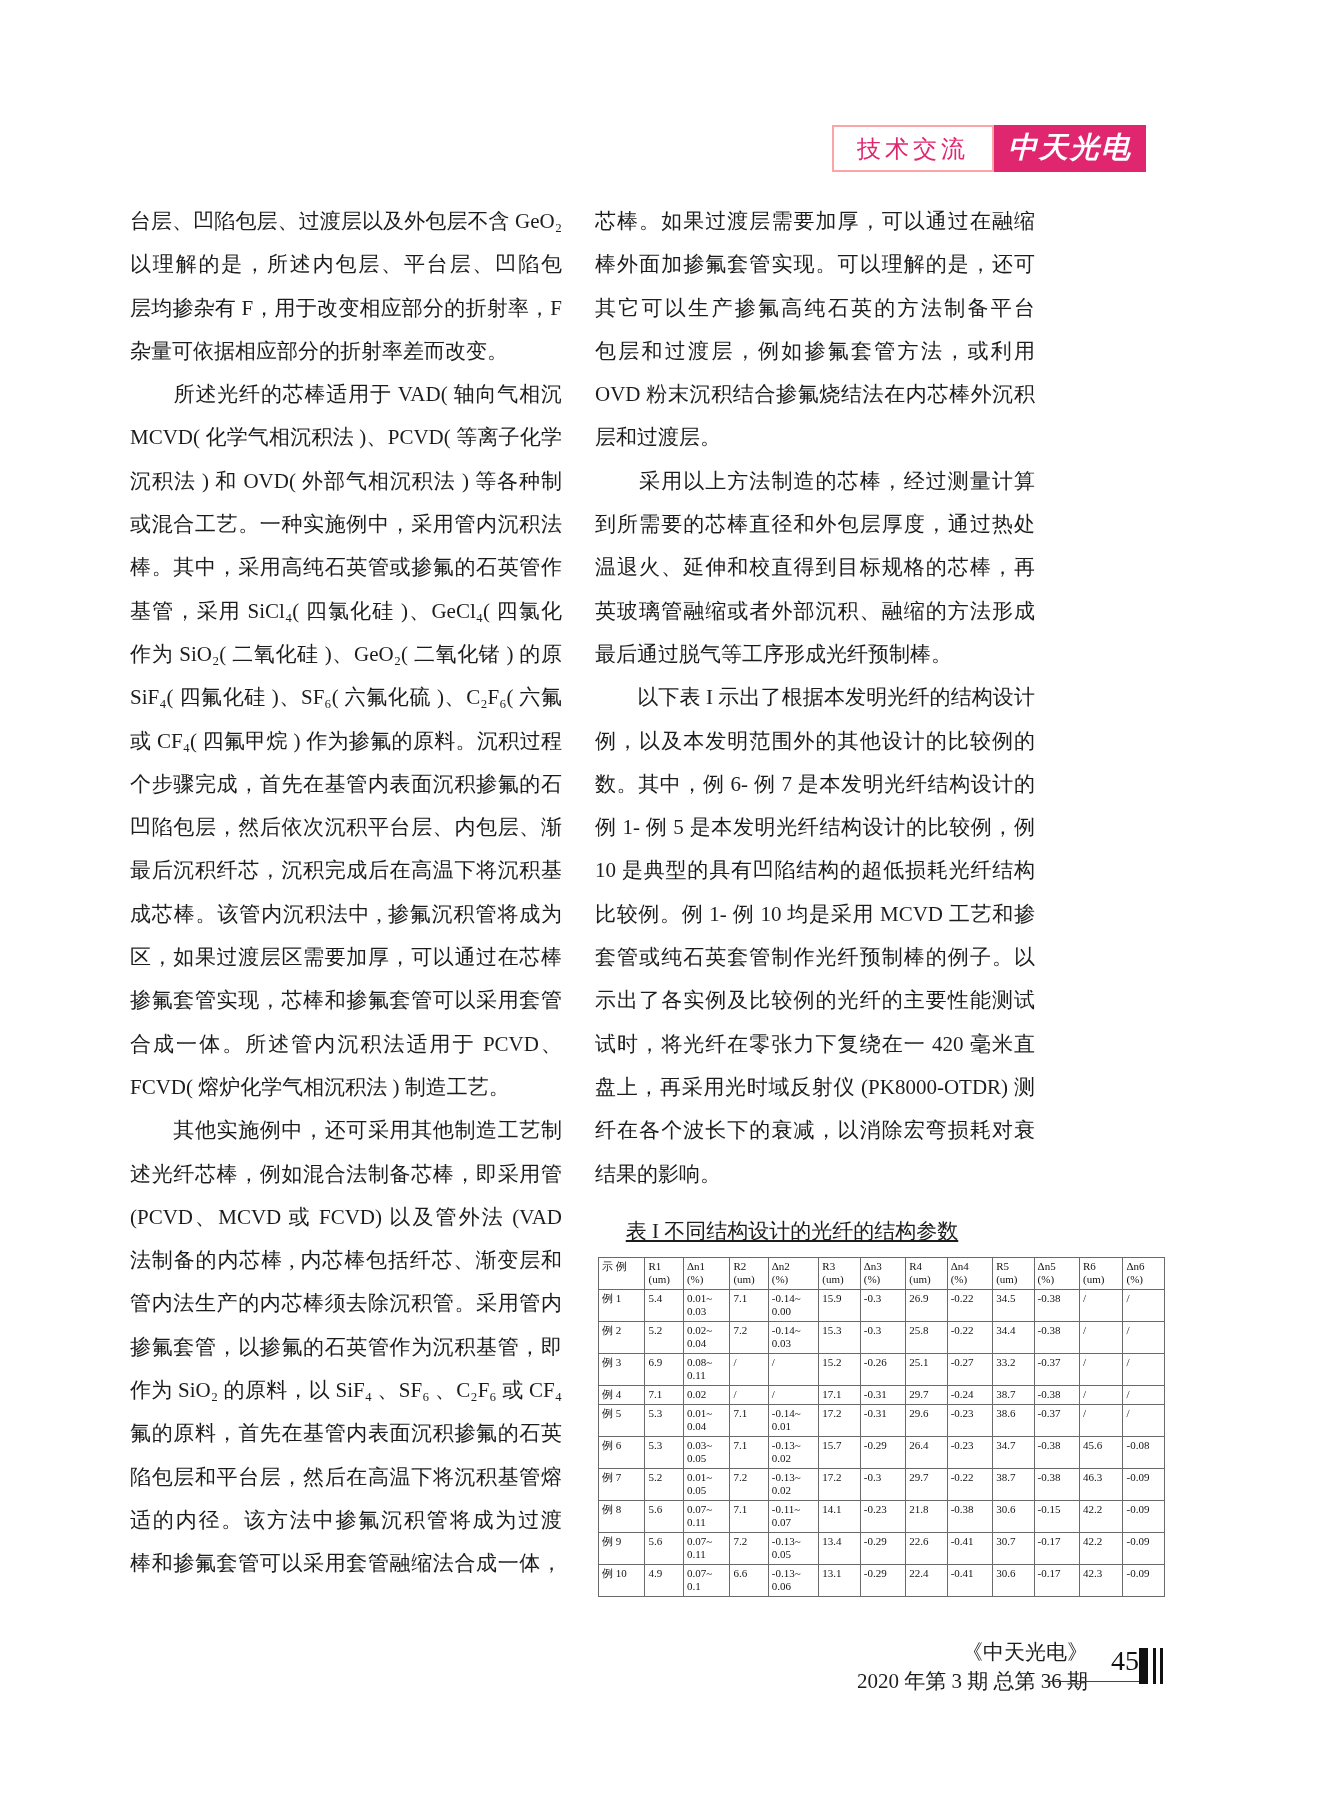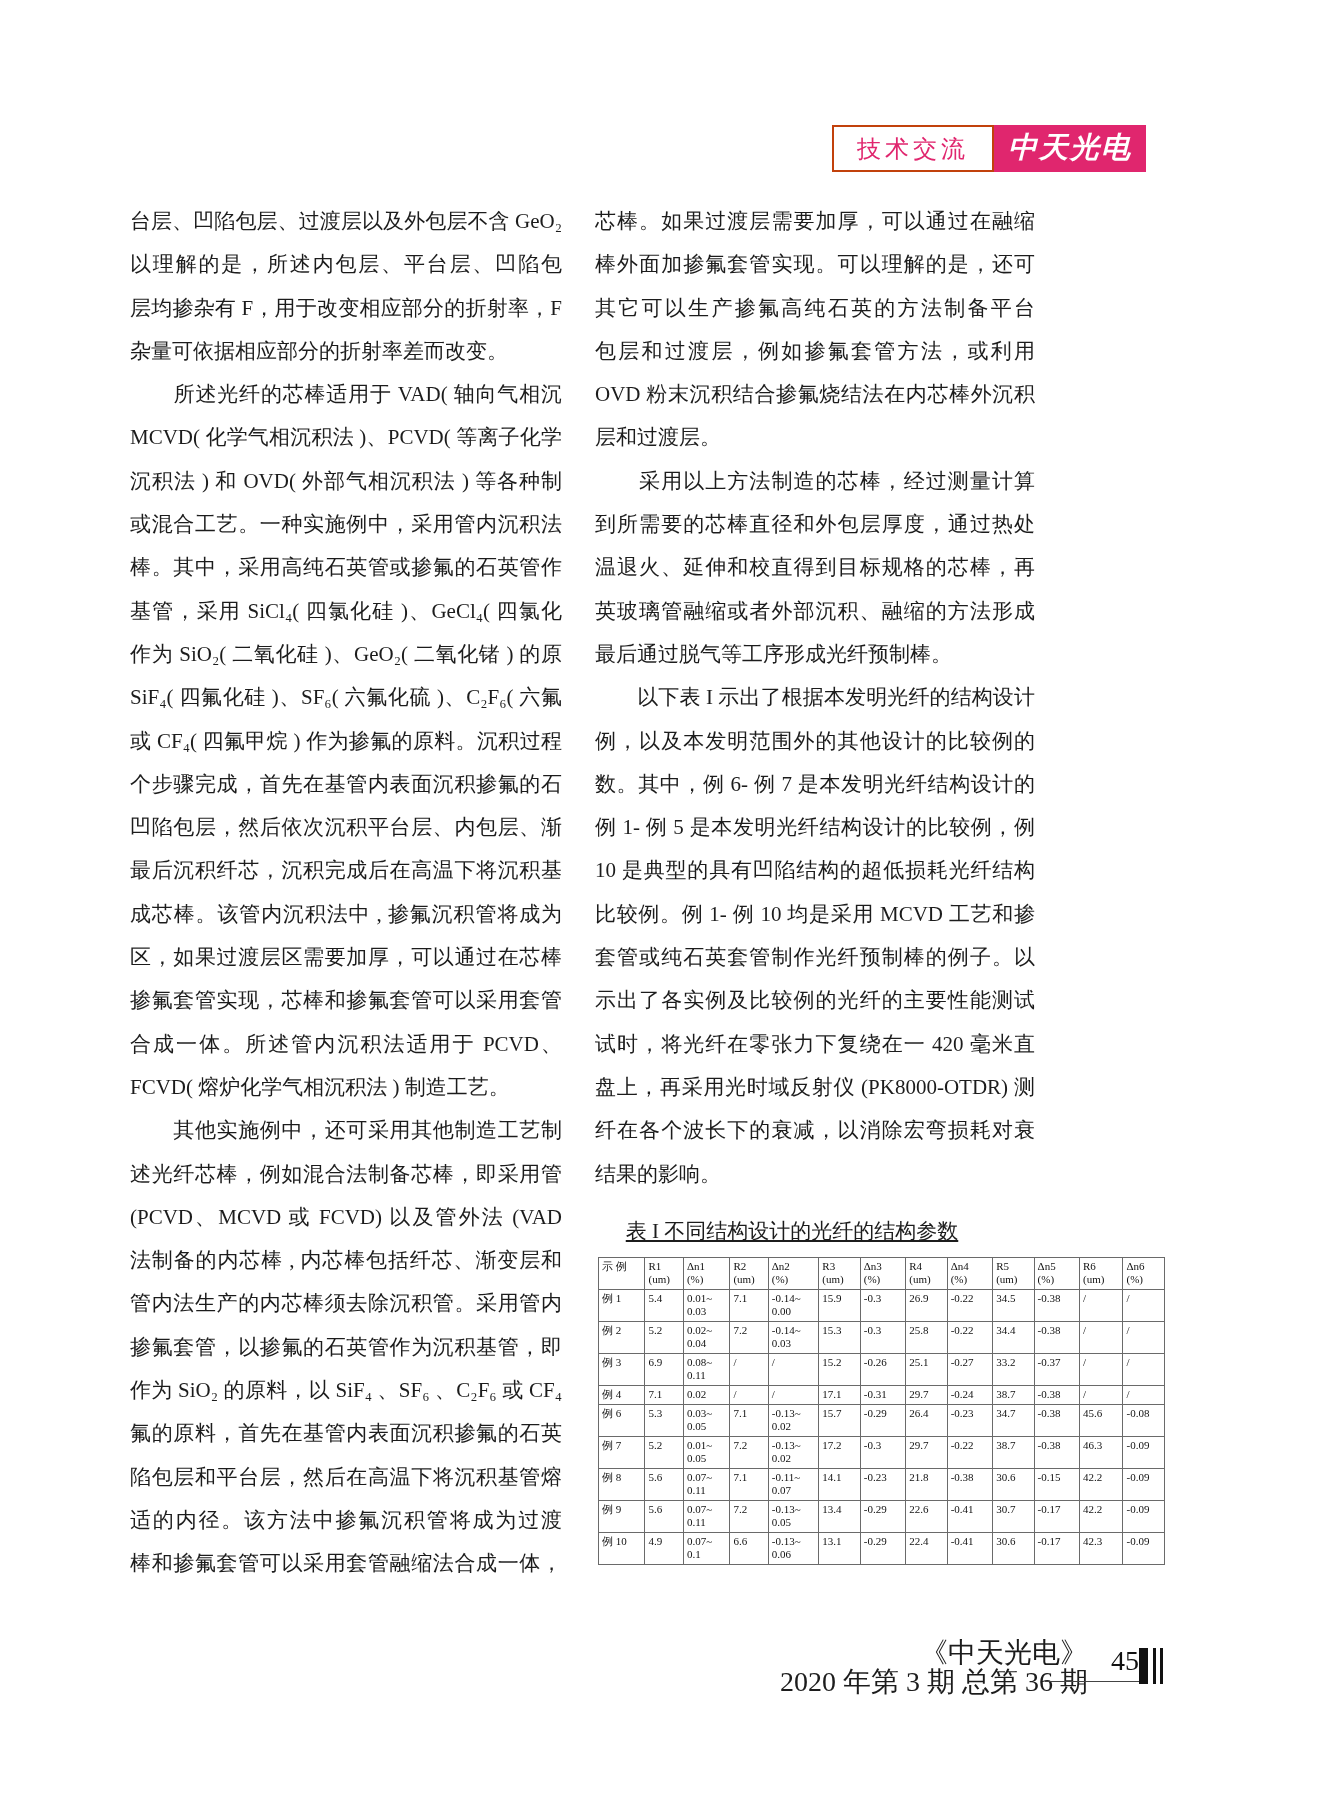--- a/index.html
+++ b/index.html
@@ -4,21 +4,21 @@
 <style>
   html,body{margin:0;padding:0;background:#9a9a9a;}
   .page{
     position:relative;width:1323px;height:1796px;background:#ffffff;
     margin:0 auto;overflow:hidden;
     font-family:"Liberation Serif","DejaVu Serif",serif;color:#1c1c1c;
   }
   
   .section-box{
     position:absolute;left:832px;top:125px;width:158px;height:43px;
-    border:2px solid #c2410c;background:#ffffff;color:#e0266e;
+    border:2px solid #fca5a5;background:#ffffff;color:#e0266e;
     font-family:"Liberation Sans","DejaVu Sans",sans-serif;
     font-size:24px;line-height:43px;text-align:center;letter-spacing:4px;
   }
   .brand-box{
     position:absolute;left:994px;top:125px;width:152px;height:47px;
     background:#e0266e;color:#ffffff;text-align:center;
     font-size:29px;line-height:45px;font-weight:bold;font-style:italic;
     letter-spacing:2px;
   }
   
@@ -42,21 +42,21 @@
   }
   table.params th,table.params td{
     border:1px solid #6a6a6a;font-size:11px;line-height:13px;
     padding:2px 3px 3px 3px;text-align:left;vertical-align:top;
     white-space:pre-line;font-weight:normal;color:#111;
     overflow:hidden;
   }
   
   .footer-text{
     position:absolute;right:235px;top:1638px;width:420px;text-align:right;
-    font-size:28px;line-height:29px;color:#1c1c1c;
+    font-size:21px;line-height:29px;color:#1c1c1c;
   }
   .page-number{
     position:absolute;left:1103px;top:1645px;width:36px;
     font-size:28px;text-align:right;color:#111;
   }
   .page-number-rule{
     position:absolute;left:1045px;top:1681px;width:94px;height:1px;background:#444;
   }
   .bar{position:absolute;top:1648px;height:36px;background:#111;}
   .bar-thick{left:1139px;width:9px;}
@@ -238,20 +238,37 @@
           <td>17.1</td>
           <td>-0.31</td>
           <td>29.7</td>
           <td>-0.24</td>
           <td>38.7</td>
           <td>-0.38</td>
           <td>/</td>
           <td>/</td>
         </tr>
         <tr>
+          <td>例 5</td>
+          <td>5.3</td>
+          <td>0.01~
+0.04</td>
+          <td>7.1</td>
+          <td>-0.14~
+0.01</td>
+          <td>17.2</td>
+          <td>-0.31</td>
+          <td>29.6</td>
+          <td>-0.23</td>
+          <td>38.6</td>
+          <td>-0.37</td>
+          <td>/</td>
+          <td>/</td>
+        </tr>
+        <tr>
           <td>例 6</td>
           <td>5.3</td>
           <td>0.03~
 0.05</td>
           <td>7.1</td>
           <td>-0.13~
 0.02</td>
           <td>15.7</td>
           <td>-0.29</td>
           <td>26.4</td>

